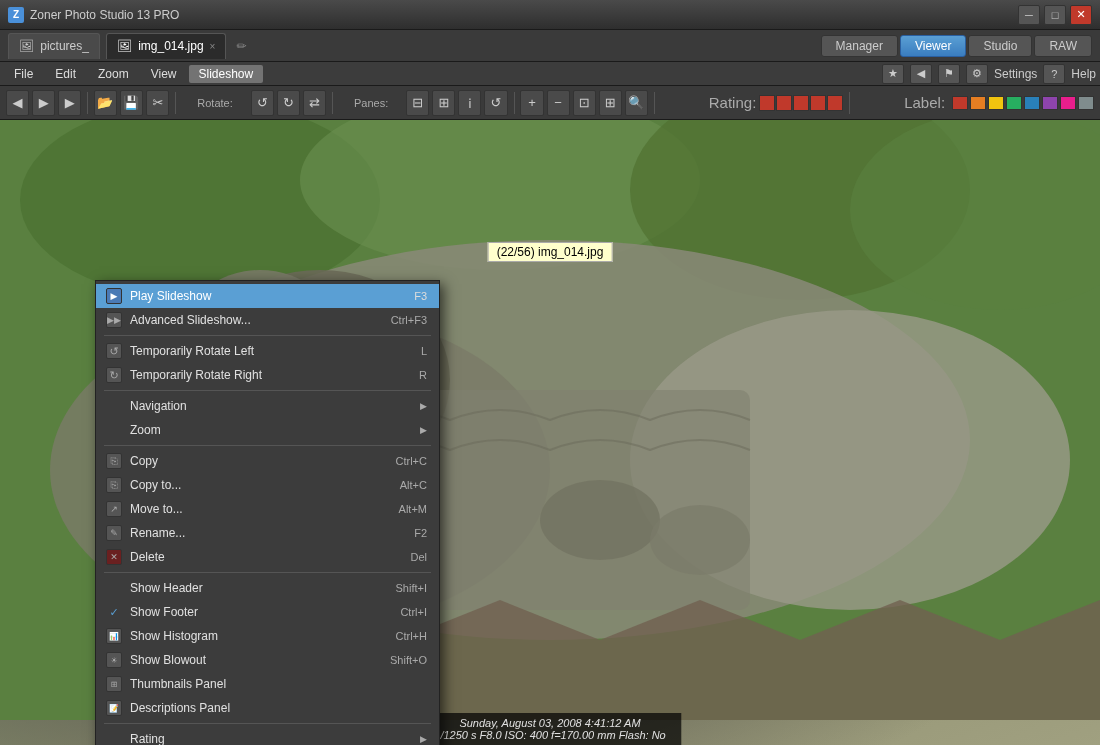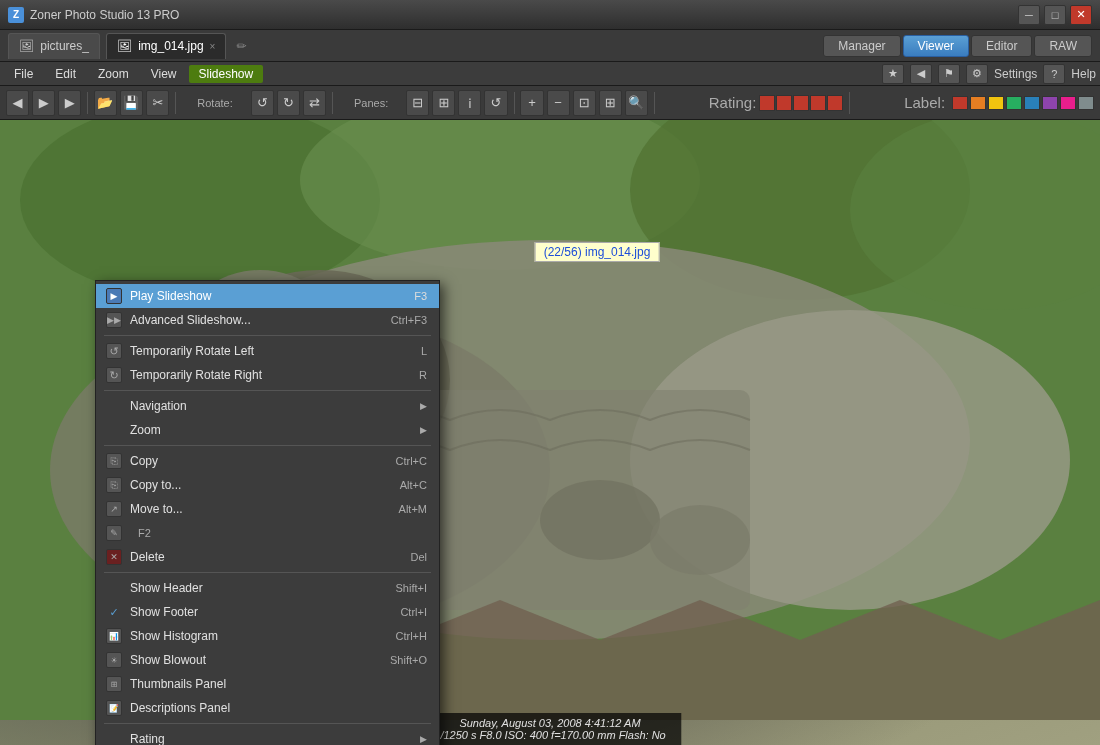--- a/index.html
+++ b/index.html
@@ -98,21 +98,21 @@
       gap: 2px;
     }
     .menu-item {
       padding: 2px 10px;
       color: #ddd;
       cursor: pointer;
       border-radius: 2px;
       font-size: 12px;
     }
     .menu-item:hover, .menu-item.active {
-      background: #4d7c0f;
+      background: #737373;
       color: #fff;
     }
     .menu-right {
       margin-left: auto;
       display: flex; align-items: center; gap: 6px;
     }
     .menu-icon-btn {
       width: 22px; height: 20px;
       display: flex; align-items: center; justify-content: center;
       background: #555; border: 1px solid #333; border-radius: 2px;
@@ -162,24 +162,23 @@
     
     .tooltip-bar {
       position: absolute;
       top: 122px;
       left: 50%;
       transform: translateX(-50%);
       background: #ffffcc;
       border: 1px solid #aaa;
       padding: 2px 8px;
       font-size: 12px;
-      color: #1d4ed8;
+      color: #000000;
       z-index: 10;
       white-space: nowrap;
-      margin-left: 47px;
     }
 
     
     .main-area {
       position: relative;
       width: 1100px;
       height: calc(745px - 30px - 32px - 24px - 34px);
       overflow: hidden;
     }
 
@@ -295,21 +294,21 @@
   </div>
   <div class="tab active">
     <span>🖼</span>
     <span>img_014.jpg</span>
     <span class="tab-close">×</span>
   </div>
   <span style="margin-left:4px;color:#888;">✏</span>
   <div class="mode-buttons">
     <div class="mode-btn">Manager</div>
     <div class="mode-btn active">Viewer</div>
-    <div class="mode-btn">Editor</div>
+    <div class="mode-btn">Studio</div>
     <div class="mode-btn">RAW</div>
   </div>
 </div>
 
 <div class="menu-bar">
   <div class="menu-item">File</div>
   <div class="menu-item">Edit</div>
   <div class="menu-item">Zoom</div>
   <div class="menu-item">View</div>
   <div class="menu-item active">Slideshow</div>
@@ -478,20 +477,21 @@
         <div class="ctx-icon-img" style="display:flex;align-items:center;justify-content:center;color:#aaa;font-size:9px;">↗</div>
       </div>
       <span class="ctx-label">Move to...</span>
       <span class="ctx-shortcut">Alt+M</span>
     </div>
 
     <div class="ctx-item">
       <div class="ctx-icon">
         <div class="ctx-icon-img" style="display:flex;align-items:center;justify-content:center;color:#aaa;font-size:9px;">✎</div>
       </div>
+      <span class="ctx-label">Rename...</span>
       <span class="ctx-shortcut">F2</span>
     </div>
 
     <div class="ctx-item">
       <div class="ctx-icon">
         <div class="ctx-icon-img" style="background:#6a2020;display:flex;align-items:center;justify-content:center;color:#aaa;font-size:9px;">✕</div>
       </div>
       <span class="ctx-label">Delete</span>
       <span class="ctx-shortcut">Del</span>
     </div>

